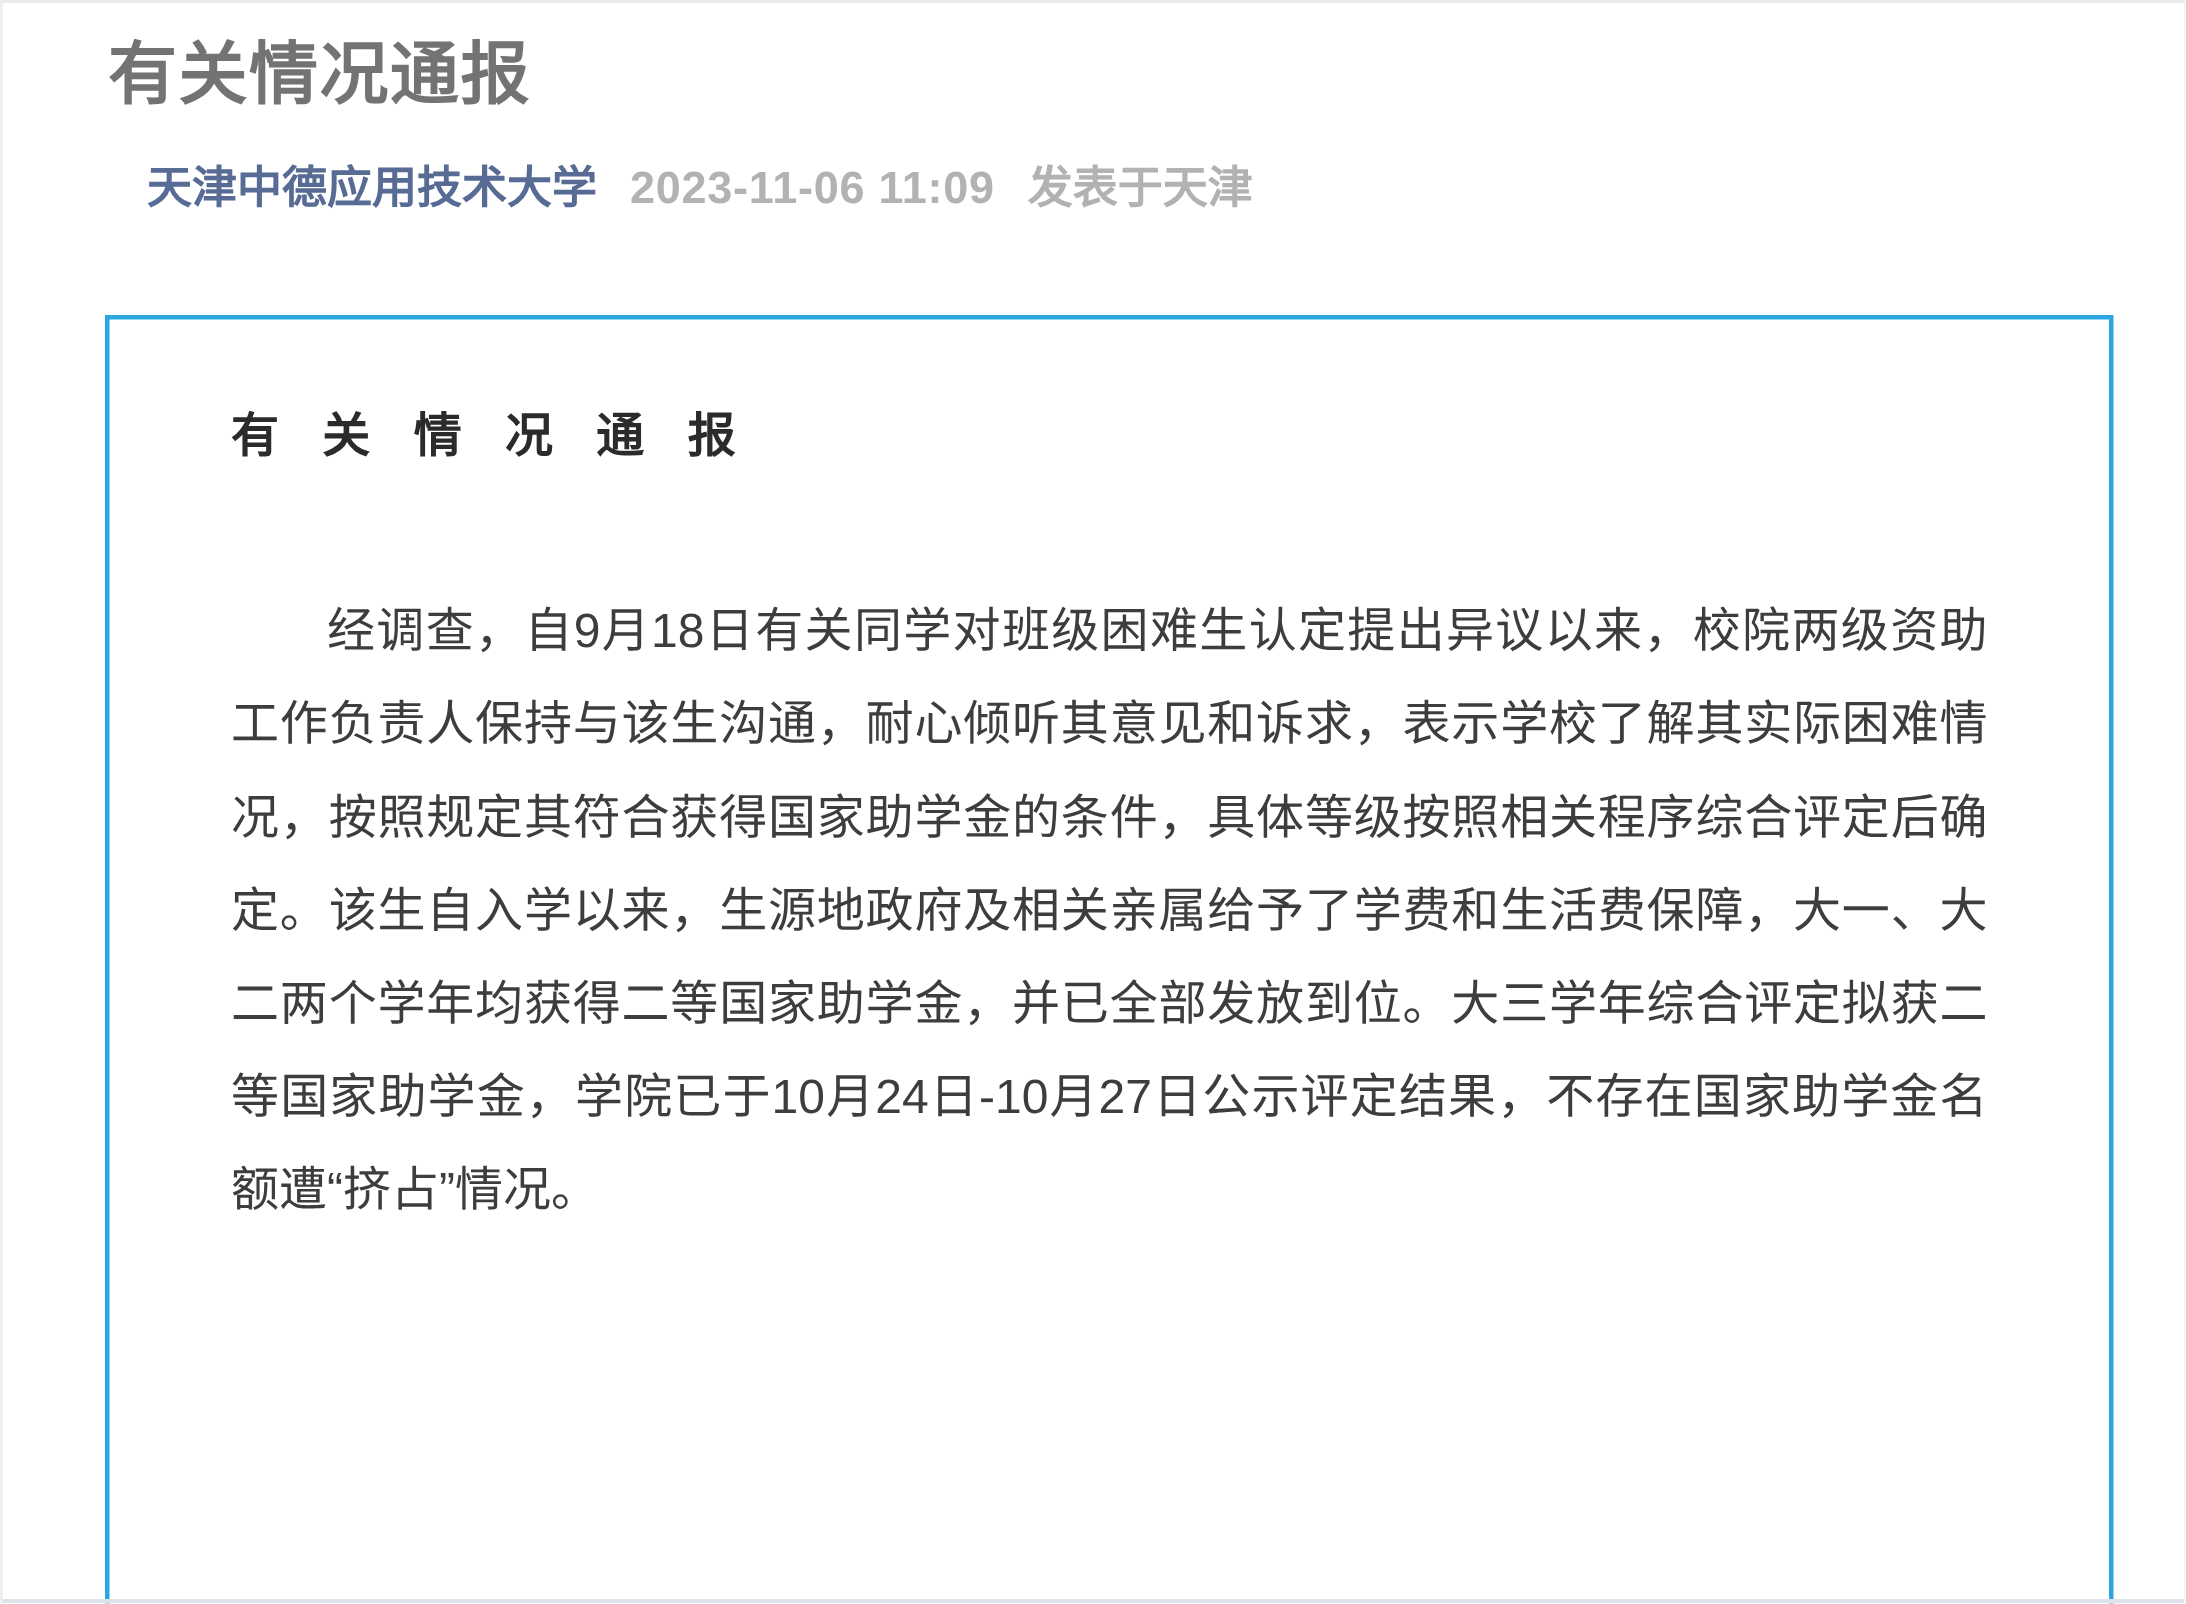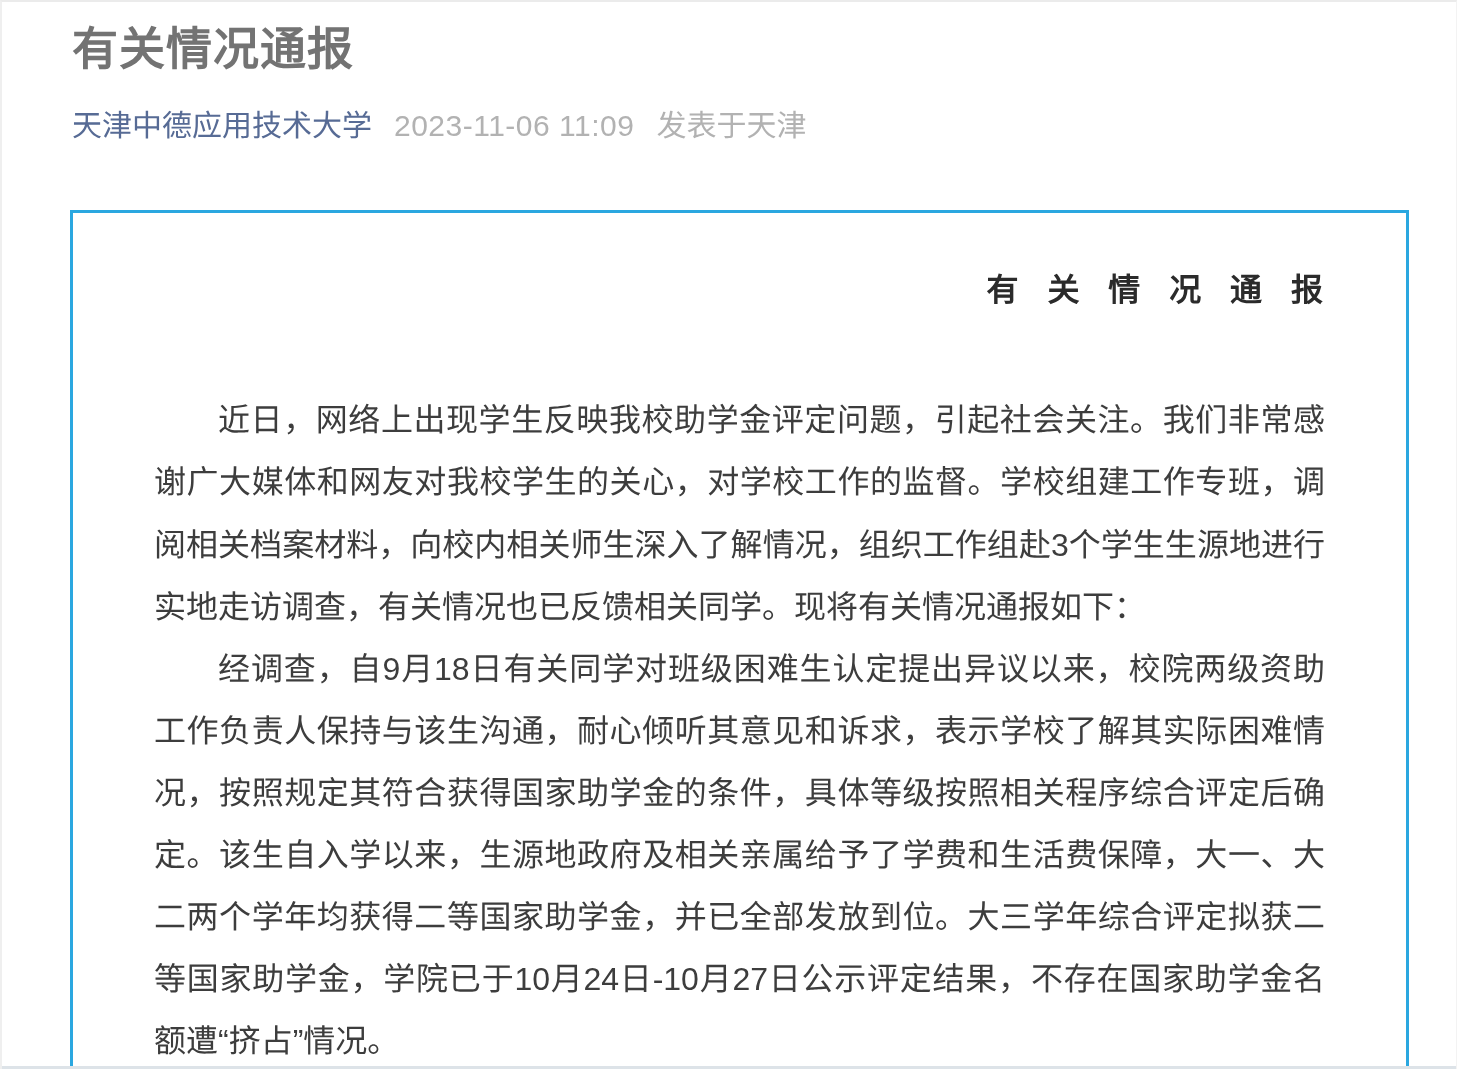--- a/index.html
+++ b/index.html
@@ -16,24 +16,25 @@
   }
   .page-title {
     margin: 22px 50px 0 70px;
     font-size: 46px;
     font-weight: 700;
     letter-spacing: 1px;
     color: #737373;
     line-height: 1.1;
   }
   .article-meta {
-    margin: 34px 50px 0 70px;
+    margin: 34px 50px 0 96px;
     font-size: 30px;
     line-height: 1.1;
     white-space: nowrap;
+    font-weight: bold;
   }
   .account-link {
     color: #576b95;
     text-decoration: none;
     cursor: pointer;
     margin-right: 22px;
   }
   .publish-datetime {
     color: #b2b2b2;
     margin-right: 22px;
@@ -49,21 +50,21 @@
     width: 1339px;
     height: 1400px;
     border: 3px solid #2aa7e0;
     background: #ffffff;
     padding: 58px 81px 0 81px;
   }
   .notice-title {
     font-size: 32px;
     font-weight: 700;
     color: #2b2b2b;
-    text-align: right;
+    text-align: left;
     line-height: 1.2;
     letter-spacing: 2px;
     word-spacing: 16px;
     margin-bottom: 80px;
   }
   .notice-body p {
     font-size: 32px;
     color: #3d3d3d;
     line-height: 1.94;
     text-align: justify;
@@ -83,18 +84,17 @@
 
 <h1 class="page-title">有关情况通报</h1>
 
 <div class="article-meta">
   <a class="account-link">天津中德应用技术大学</a><span class="publish-datetime">2023-11-06 11:09</span><span class="publish-location">发表于天津</span>
 </div>
 
 <div class="notice-box">
   <h2 class="notice-title">有 关 情 况 通 报</h2>
   <div class="notice-body">
-    <p>近日，网络上出现学生反映我校助学金评定问题，引起社会关注。我们非常感谢广大媒体和网友对我校学生的关心，对学校工作的监督。学校组建工作专班，调阅相关档案材料，向校内相关师生深入了解情况，组织工作组赴3个学生生源地进行实地走访调查，有关情况也已反馈相关同学。现将有关情况通报如下：</p>
     <p>经调查，自9月18日有关同学对班级困难生认定提出异议以来，校院两级资助工作负责人保持与该生沟通，耐心倾听其意见和诉求，表示学校了解其实际困难情况，按照规定其符合获得国家助学金的条件，具体等级按照相关程序综合评定后确定。该生自入学以来，生源地政府及相关亲属给予了学费和生活费保障，大一、大二两个学年均获得二等国家助学金，并已全部发放到位。大三学年综合评定拟获二等国家助学金，学院已于10月24日-10月27日公示评定结果，不存在国家助学金名额遭“挤占”情况。</p>
   </div>
 </div>
 
 <div class="bottom-edge"></div>
 
 </body></html>

